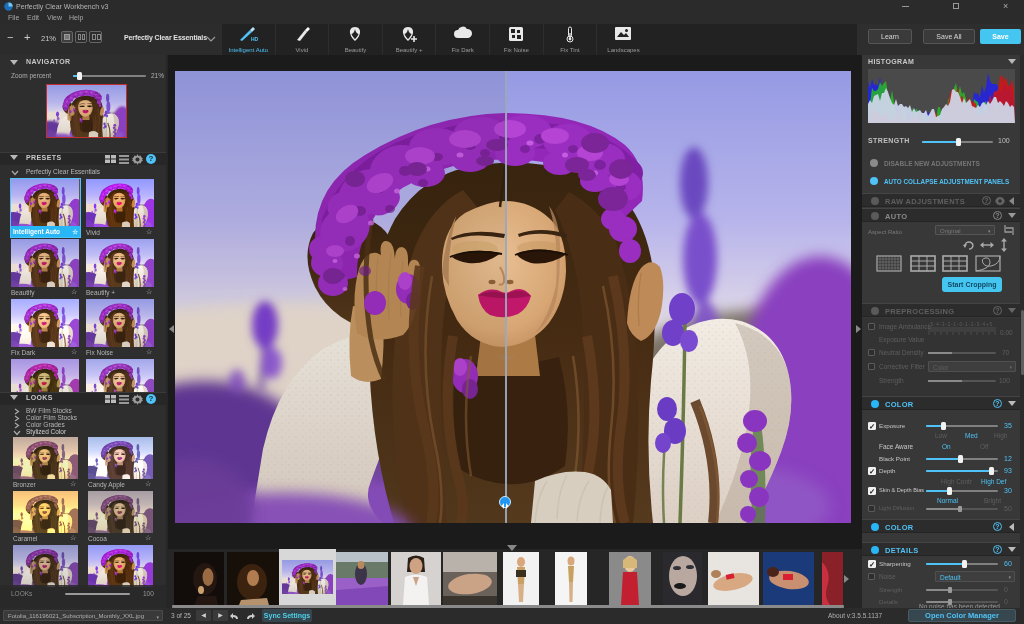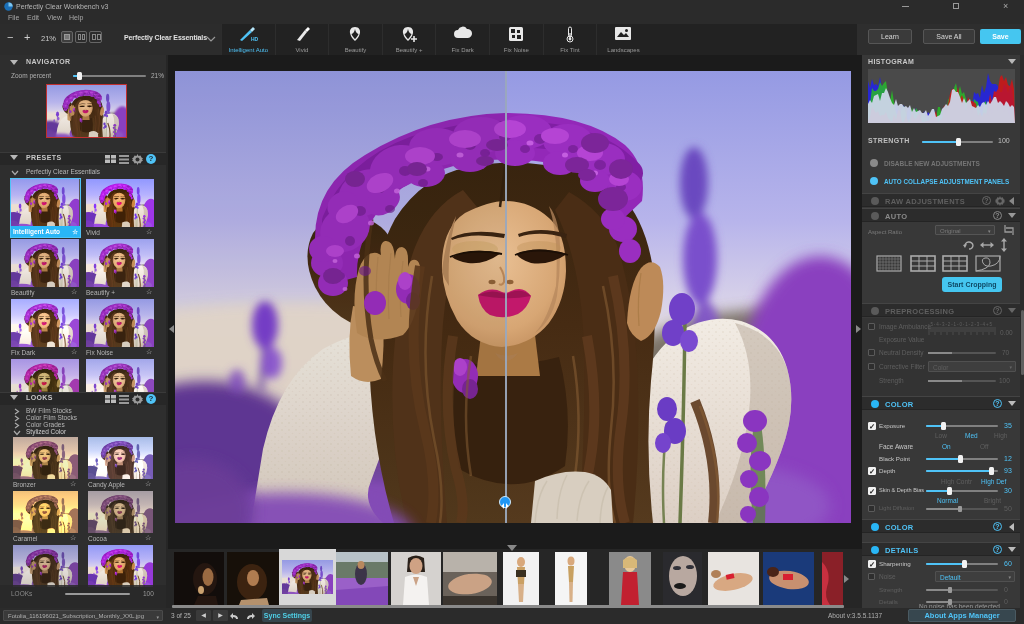--- a/index.html
+++ b/index.html
@@ -860,14 +860,14 @@
 <div class="abs" style="left:196px;top:2px;width:15px;height:11px;background:#3a3a3a;border-radius:1px;color:#ccc;font-size:6px;text-align:center;line-height:11px">◀</div>
 <div class="abs" style="left:213px;top:2px;width:15px;height:11px;background:#3a3a3a;border-radius:1px;color:#ccc;font-size:6px;text-align:center;line-height:11px">▶</div>
 <svg class="abs" style="left:229px;top:3px" width="12" height="10" viewBox="0 0 12 10">
         <path d="M3 8 Q3 4 8 4 L8 2 L11 5 L8 8 L8 6 Q5 6 5 8 Z" fill="#ccc" transform="scale(-1,1) translate(-12,0)"></path>
       </svg>
 <svg class="abs" style="left:244px;top:3px" width="12" height="10" viewBox="0 0 12 10">
         <path d="M3 8 Q3 4 8 4 L8 2 L11 5 L8 8 L8 6 Q5 6 5 8 Z" fill="#ccc"></path>
       </svg>
 <div class="abs" style="left:262px;top:1px;width:50px;height:13px;background:#36454d;border-radius:2px;color:#4fd0e8;font-size:7px;font-weight:bold;text-align:center;line-height:13px">Sync Settings</div>
 <div class="abs" style="left:828px;top:4px;font-size:6.5px;color:#b0b0b0">About v:3.5.5.1137</div>
-<div class="abs" style="left:908px;top:1px;width:108px;height:13px;background:#37474f;border:1px solid #4a5a62;border-radius:2px;color:#4fc3f7;font-size:7.5px;font-weight:bold;text-align:center;line-height:12px">About Apps Manager</div>
+<div class="abs" style="left:908px;top:1px;width:108px;height:13px;background:#37474f;border:1px solid #4a5a62;border-radius:2px;color:#4fc3f7;font-size:7.5px;font-weight:bold;text-align:center;line-height:12px">Open Color Manager</div>
 </div>
 </div>
 </body></html>

